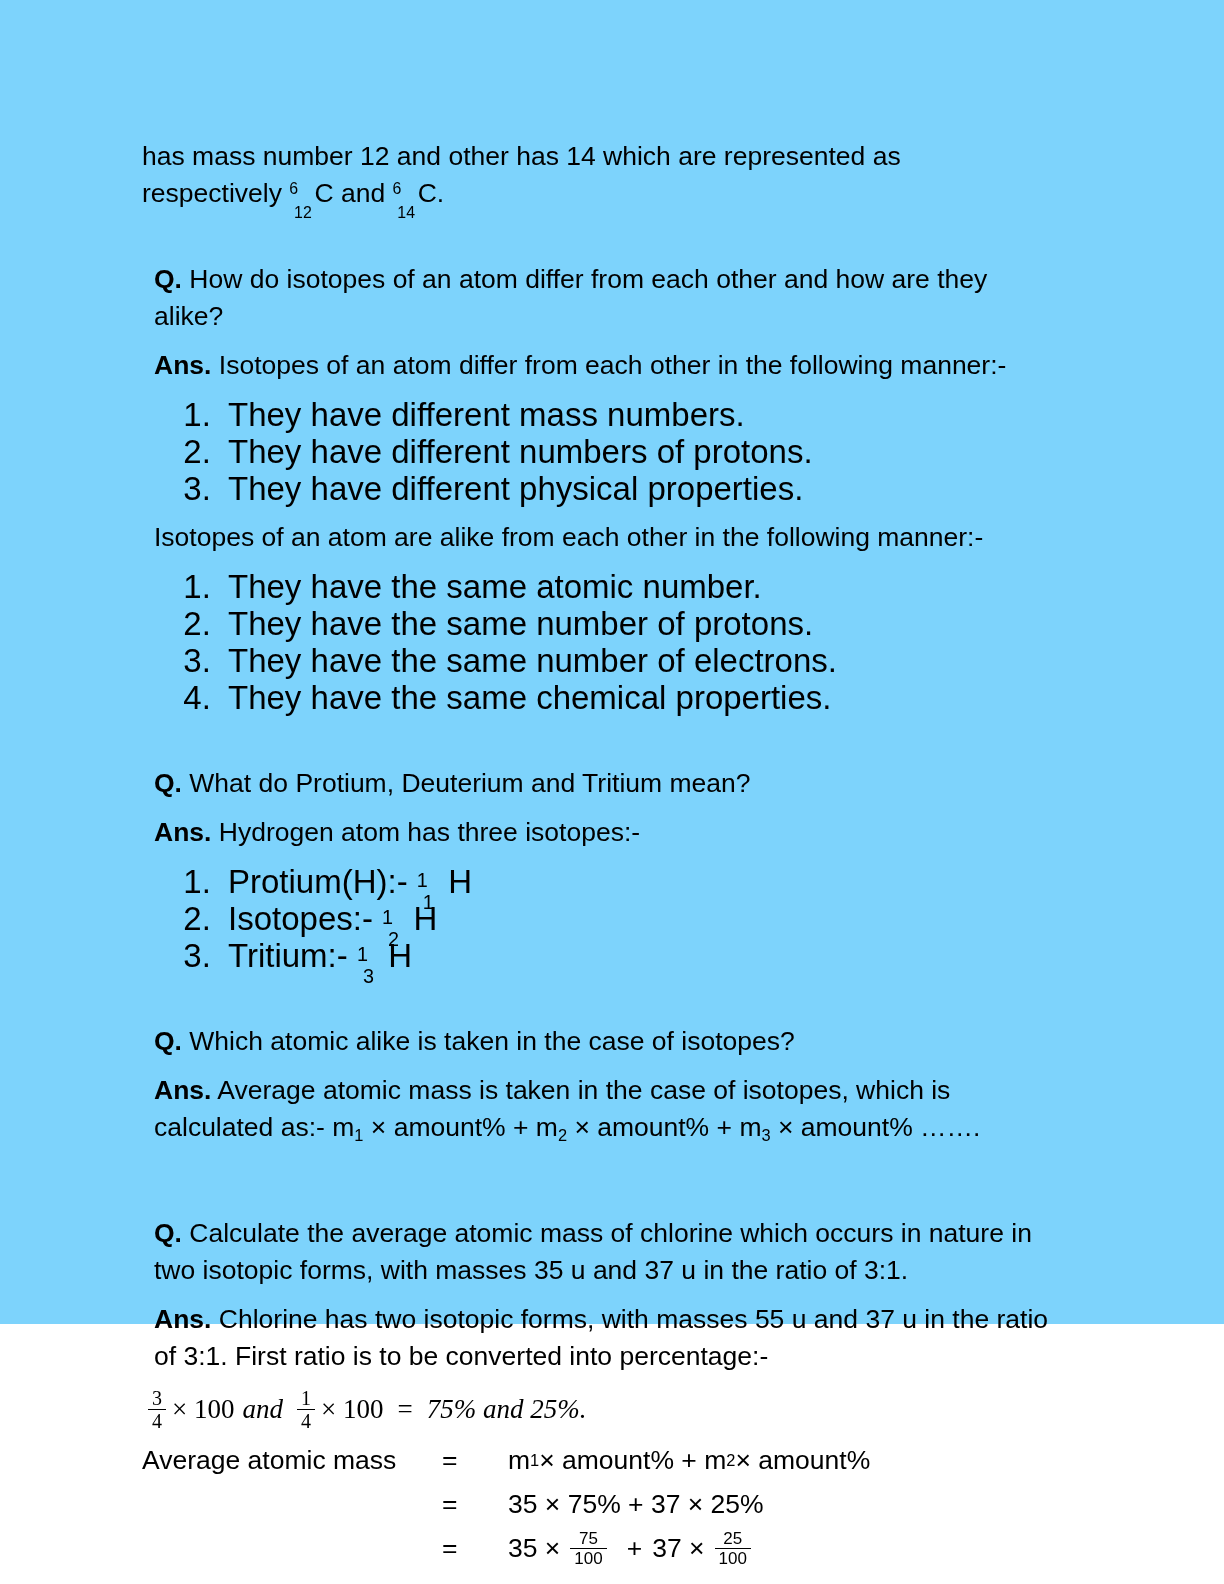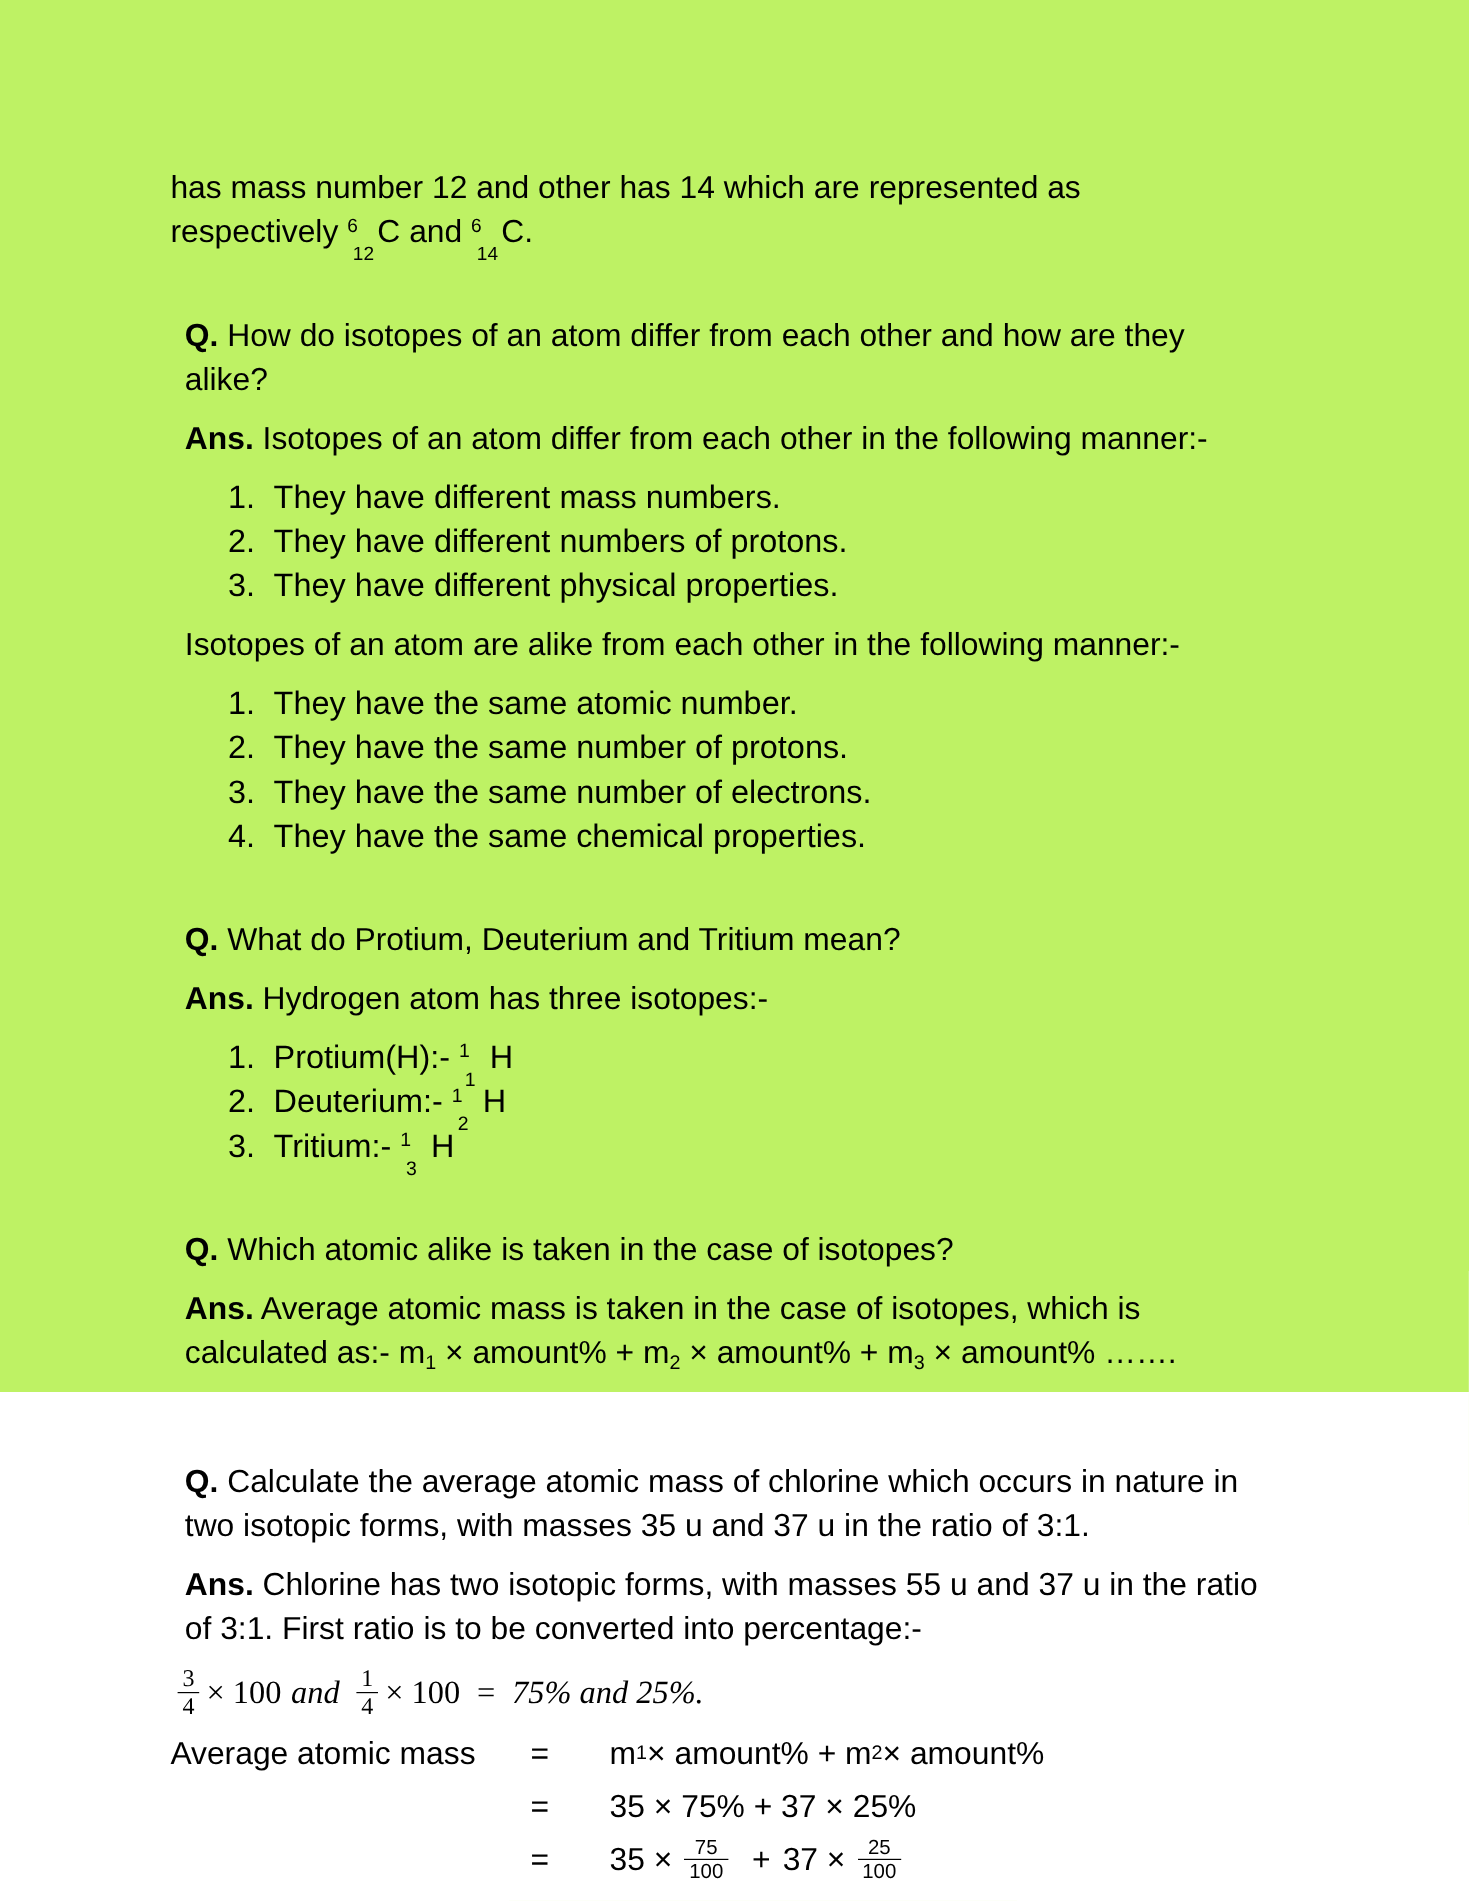--- a/index.html
+++ b/index.html
@@ -12,22 +12,22 @@
     height: 1584px;
     font-family: "Liberation Sans", sans-serif;
     color: #000000;
     position: relative;
     overflow: hidden;
   }
   .page {
     position: absolute;
     left: 0; top: 0;
     width: 1224px;
-    height: 1160px;
-    background: #bef264;
+    height: 1324px;
+    background: #7dd3fc;
   }
   .content {
     position: absolute;
     left: 142px;
     top: 138px;
     width: 930px;
   }
   .para {
     font-size: 26.5px;
     line-height: 37px;
@@ -40,21 +40,21 @@
     font-size: 26.5px;
     line-height: 37px;
     margin: 12px;
   }
   .lbl {
     font-weight: bold;
   }
   ol.lst {
     margin: 0;
     padding-left: 78px;
-    font-size: 27px;
+    font-size: 33px;
     line-height: 37px;
   }
   ol.lst li {
     padding-left: 8px;
   }
   sub {
     font-size: 0.62em;
     vertical-align: -0.28em;
   }
   .presup {
@@ -153,21 +153,21 @@
     <div class="spacer"></div>
 
     <p class="qline">
       <span class="lbl">Q.</span><span> What do Protium, Deuterium and Tritium mean?</span>
     </p>
     <p class="qline">
       <span class="lbl">Ans.</span><span> Hydrogen atom has three isotopes:-</span>
     </p>
     <ol class="lst">
       <li><span>Protium(H):- </span><span class="presup"><span class="s1">1</span><span class="s2">1</span></span><span>H</span></li>
-      <li><span>Deuterium:- </span><span class="presup"><span class="s1">1</span><span class="s2">2</span></span><span>H</span></li>
+      <li><span>Isotopes:- </span><span class="presup"><span class="s1">1</span><span class="s2">2</span></span><span>H</span></li>
       <li><span>Tritium:- </span><span class="presup"><span class="s1">1</span><span class="s2">3</span></span><span>H</span></li>
     </ol>
 
     <div class="spacer"></div>
 
     <p class="qline">
       <span class="lbl">Q.</span><span> Which atomic alike is taken in the case of isotopes?</span>
     </p>
     <p class="qline">
       <span class="lbl">Ans.</span><span> Average atomic mass is taken in the case of isotopes, which is</span><br>

